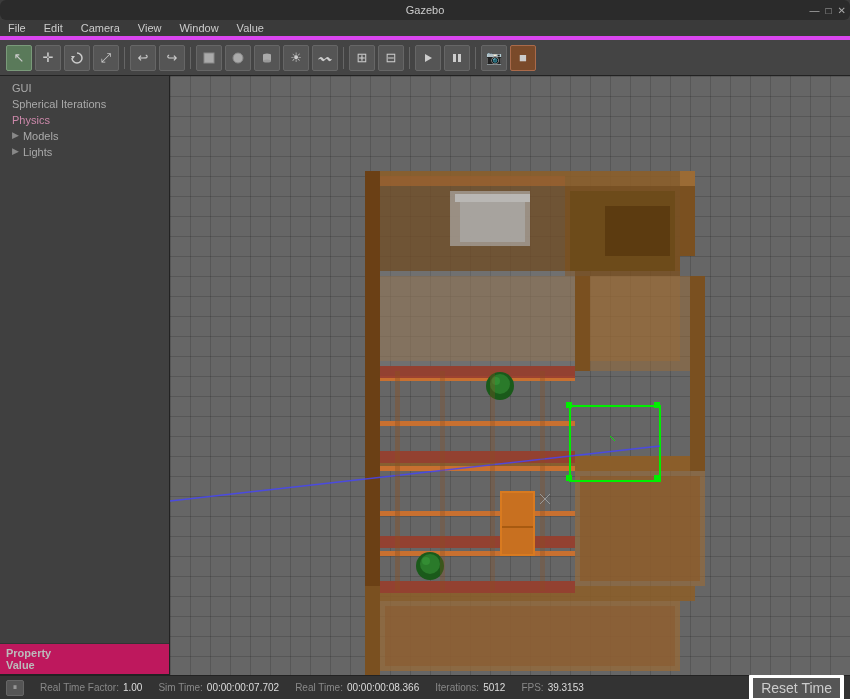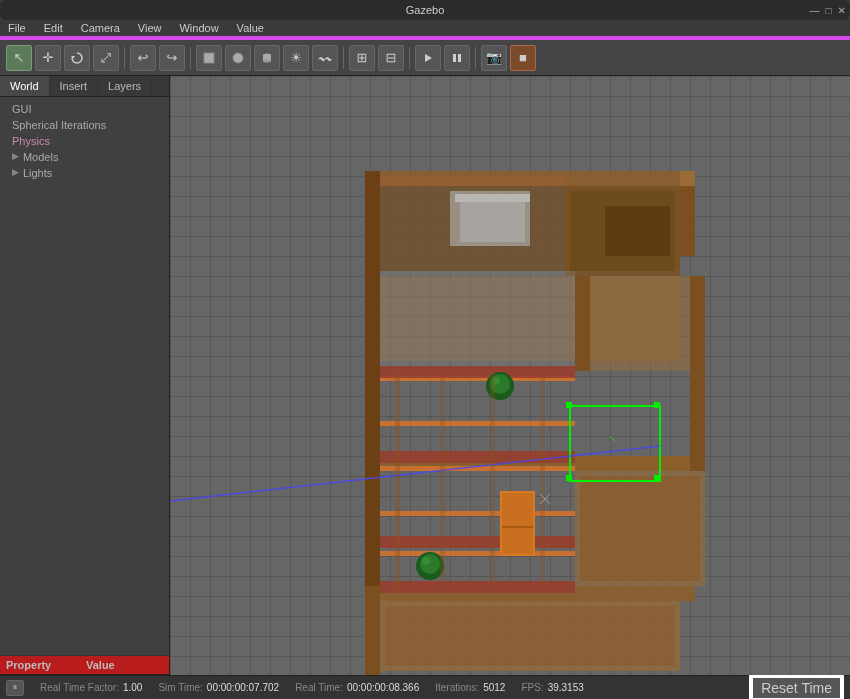--- a/index.html
+++ b/index.html
@@ -140,23 +140,24 @@
       color: #888;
     }
 
     
     #property-panel {
       border-top: 1px solid #333;
       padding: 0;
     }
     #property-header {
       display: flex;
-      background: #b91c1c;
+      background: #be185d;
       border-bottom: 1px solid #222;
       padding: 3px 6px;
+      flex-direction: column;
     }
     #property-header .col {
       font-size: 11px;
       color: #bbb;
       font-weight: bold;
     }
     #property-header .col:first-child { width: 80px; }
 
     
     #viewport {
@@ -297,25 +298,20 @@
       </svg>
   </div>
   <div class="toolbar-separator"></div>
   <div class="toolbar-btn" title="Screenshot">📷</div>
   <div class="toolbar-btn" title="Record" style="background:#7a4a2a; border-color:#aa6a4a;">■</div>
 </div>
 
 <div id="main-layout" style="height: 599px;">
 
   <div id="left-panel">
-    <div id="panel-tabs">
-      <div class="panel-tab active">World</div>
-      <div class="panel-tab">Insert</div>
-      <div class="panel-tab">Layers</div>
-    </div>
     <div id="tree-view">
       <div class="tree-item">
         <span>GUI</span>
       </div>
       <div class="tree-item">
         <span>Spherical Iterations</span>
       </div>
       <div class="tree-item pink" style="color:#cc88aa;">
         <span>Physics</span>
       </div>

